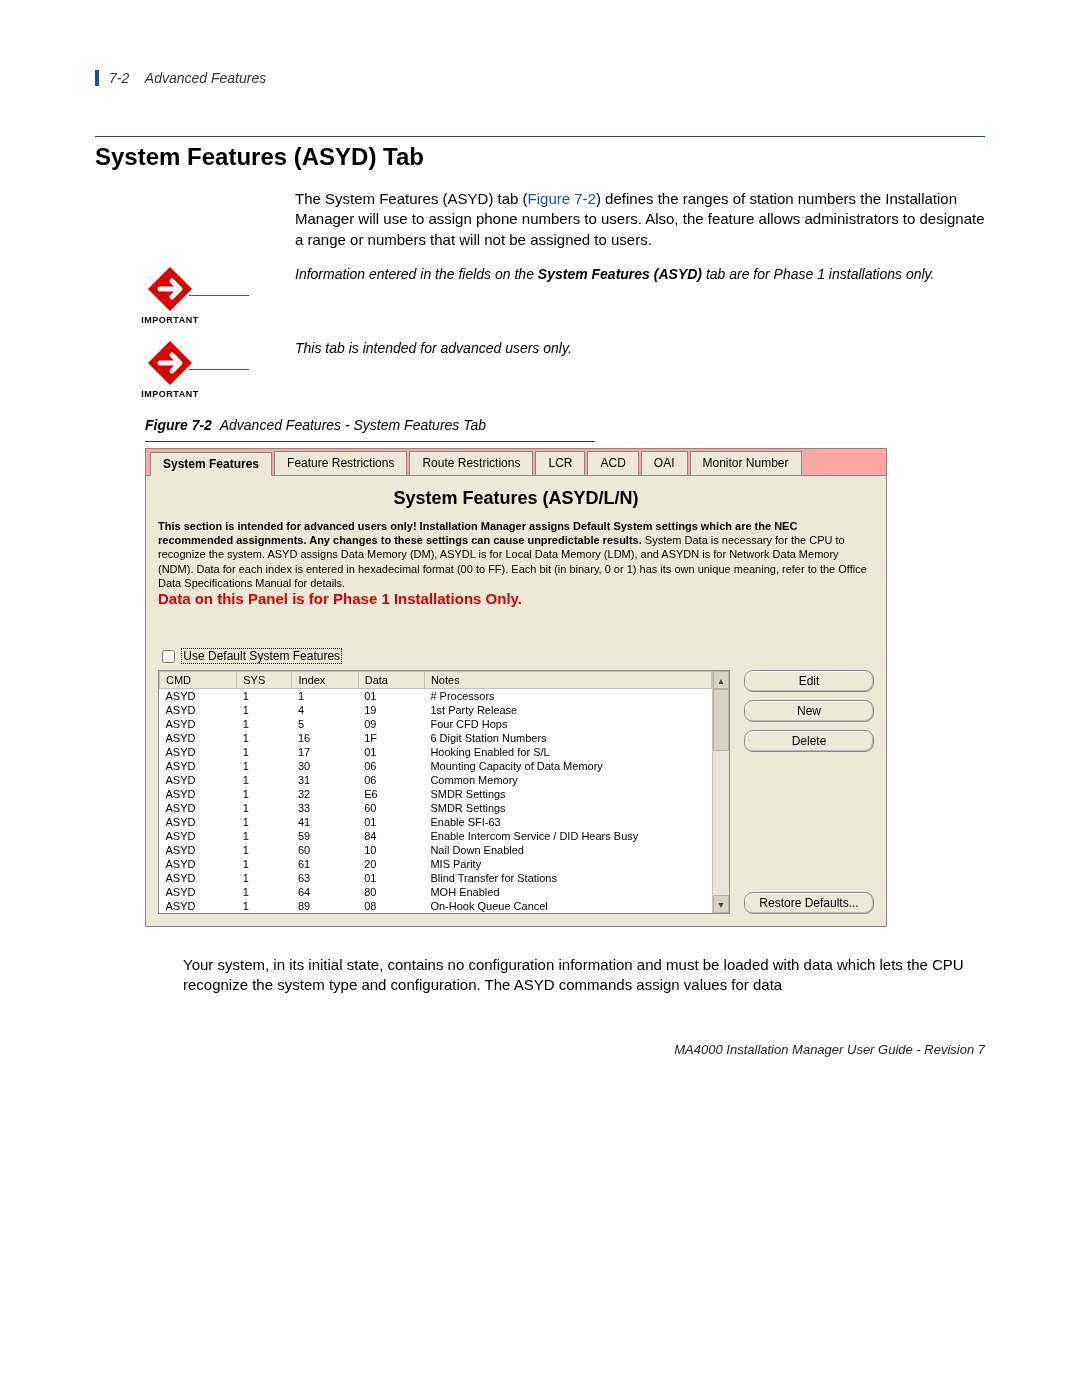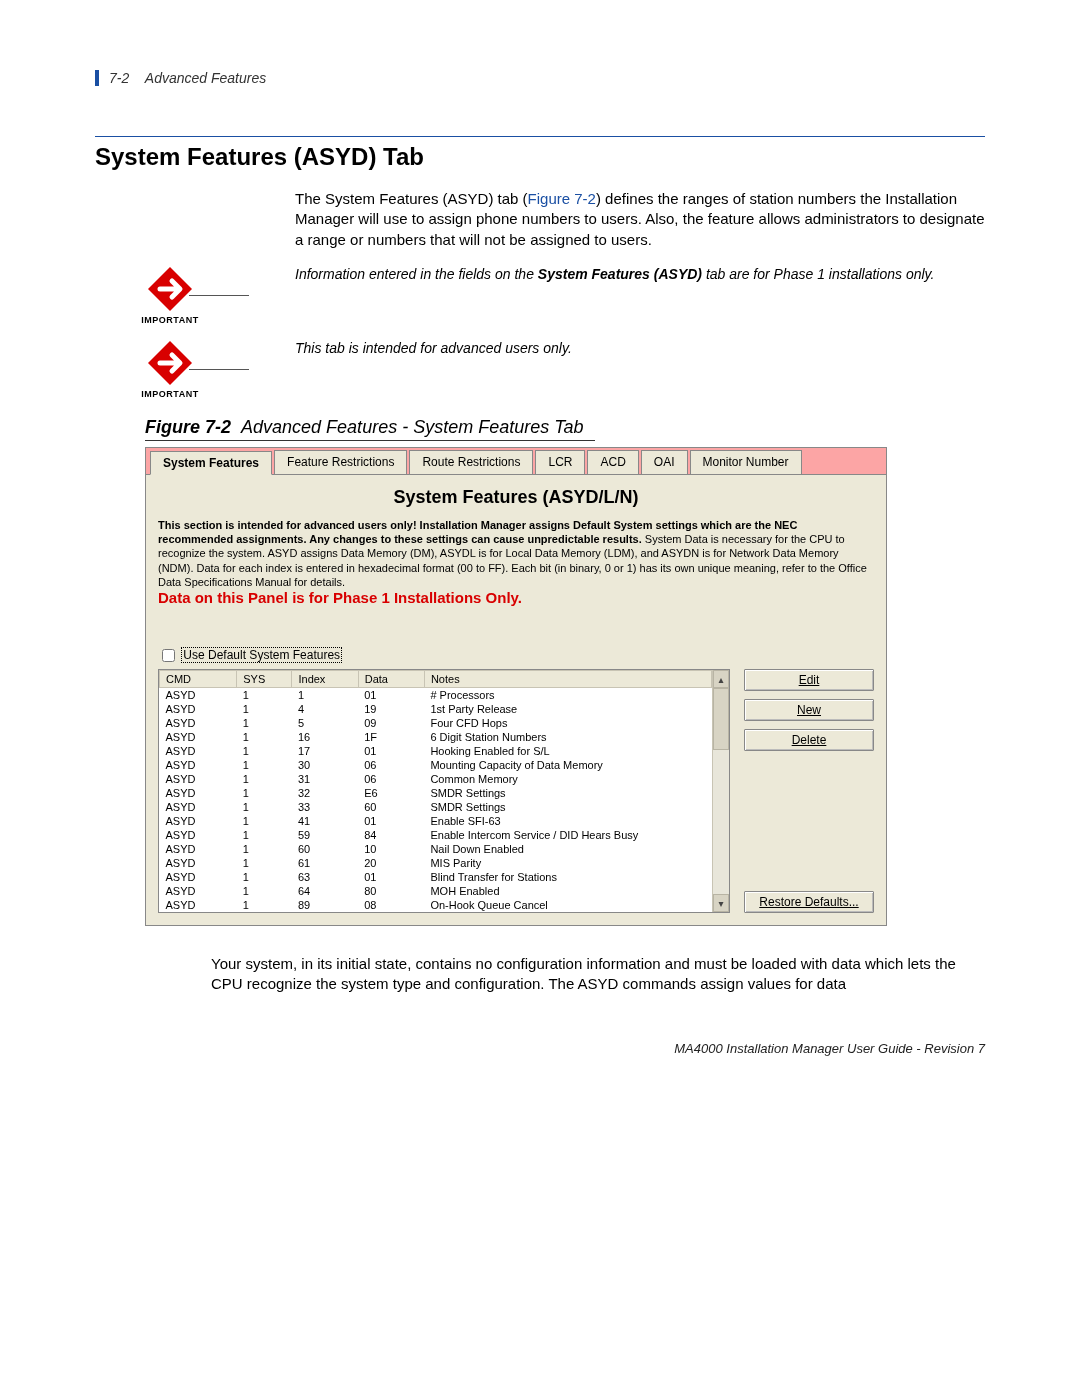--- a/index.html
+++ b/index.html
@@ -74,23 +74,23 @@
     position: relative;
     top: 30px;
     margin-left: -10px;
   }
   .note-icon-inner {
     display:flex;
     align-items:flex-start;
   }
   .figure-caption {
     font-style: italic;
-    font-size: 18px;
+    font-size: 14px;
     margin: 18px 0 4px 0;
-    padding-bottom: 2px;
+    padding-bottom: 8px;
     border-bottom: 1px solid #333;
     width: 450px;
   }
   .figure-caption b { font-style: italic; font-weight: bold; }
 
   
   .screenshot {
     border: 1px solid #888;
     margin: 6px 0 0 50px;
     width: 740px;
@@ -205,36 +205,35 @@
     flex-direction: column;
     justify-content: space-between;
   }
   .btn-col-top { display:flex; flex-direction:column; gap:8px; }
   .winbtn {
     border: 1px solid #888;
     background: #ece9d8;
     padding: 3px 6px;
     text-align: center;
     font-size: 12px;
-    border-radius: 1px;
+    border-radius: 9px;
     box-shadow: 1px 1px 0 #fff inset, -1px -1px 0 #bbb inset;
-    text-decoration: underline;
   }
   .footer-text {
     font-style: italic;
     font-size: 13px;
     text-align: right;
     margin-top: 46px;
     color: #222;
   }
   .below-fig {
     font-family: Verdana, Arial, sans-serif;
     font-size: 15px;
     line-height: 1.35;
-    margin-left: 116px;
+    margin-left: 88px;
     margin-top: 28px;
   }
 </style>
 </head>
 <body>
 
 <div class="page">
 
   <div class="header-line">
     <span>7-2</span>&nbsp;&nbsp;&nbsp;&nbsp;<span>Advanced Features</span>

